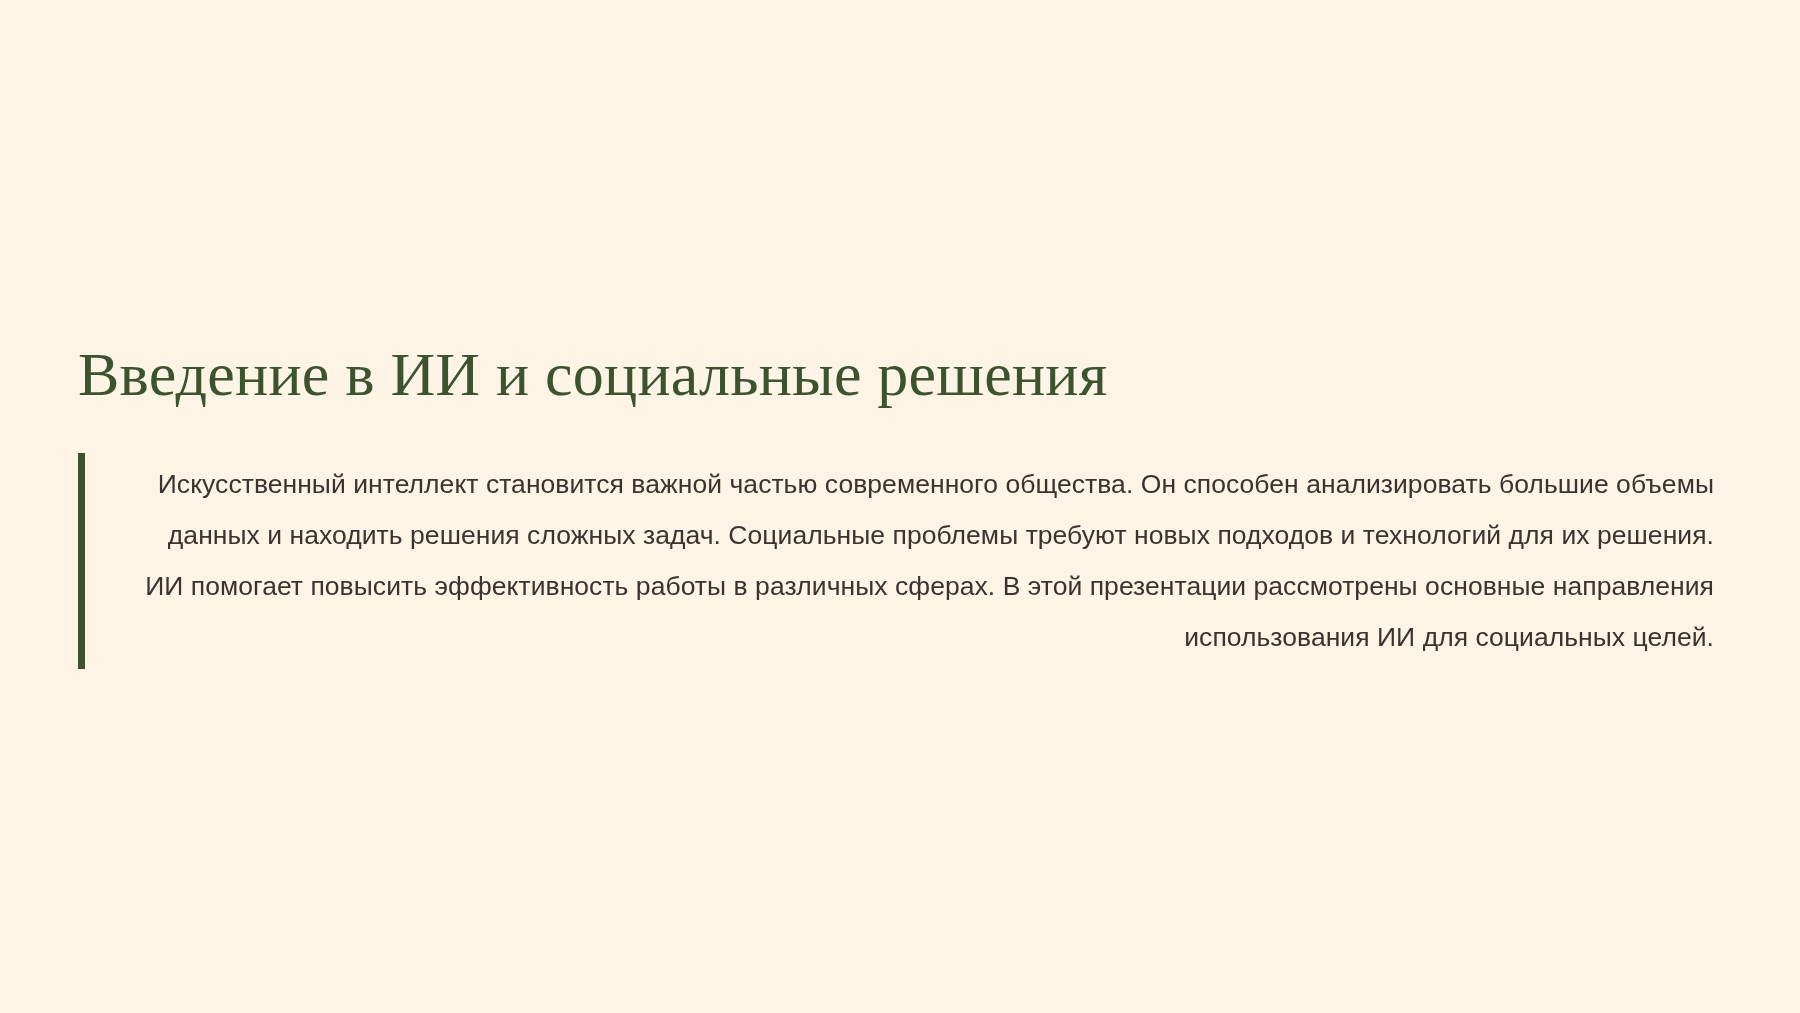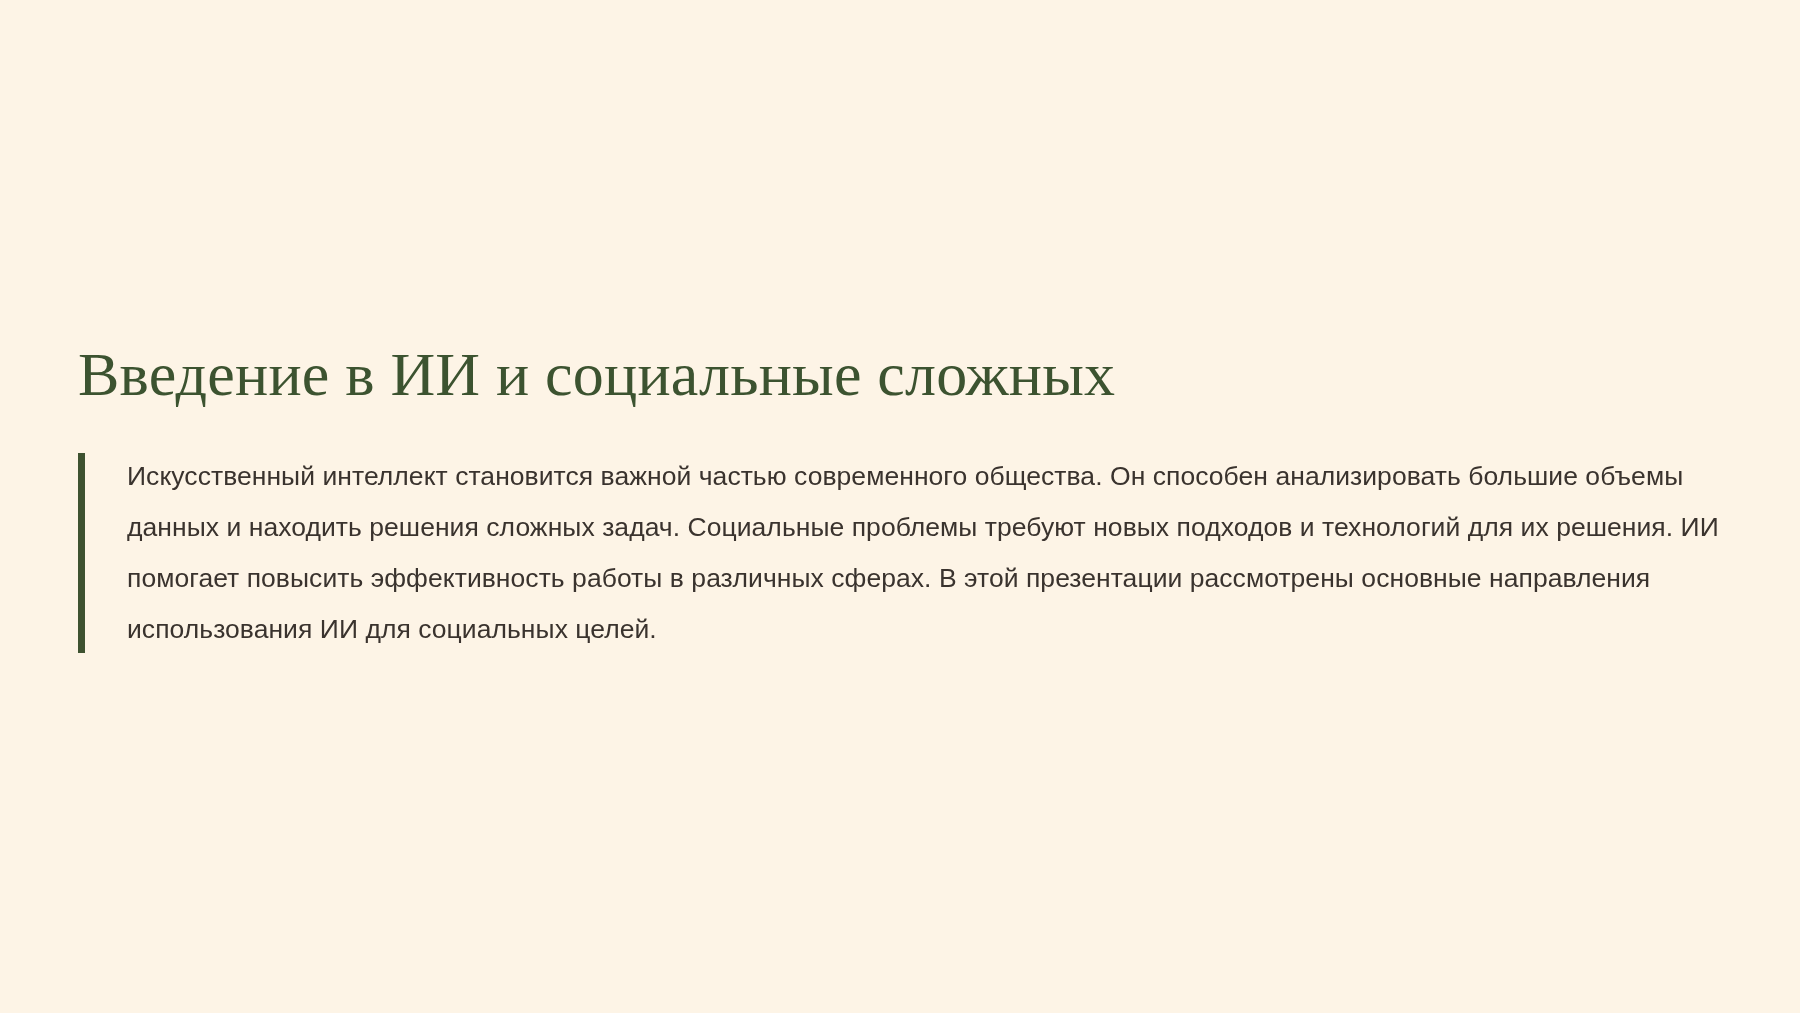--- a/index.html
+++ b/index.html
@@ -50,38 +50,38 @@
   .accent-bar {
     width: 7px;
     min-width: 7px;
     background: #3e5230;
     border-radius: 0;
     margin-top: 2px;
     margin-bottom: 2px;
   }
 
   .body-text {
-    margin: 0;
+    margin: 8px;
     padding-left: 42px;
     font-family: "Liberation Sans", sans-serif;
     font-size: 26.5px;
     line-height: 1.92;
     color: #3a332e;
     max-width: 1625px;
     letter-spacing: 0.05px;
-    text-align: left;
+    text-align: right;
   }
 </style>
 </head>
 <body>
 
 <div class="slide">
   <div class="slide-content">
 
-    <h1 class="slide-title">Введение в ИИ и социальные сложных</h1>
+    <h1 class="slide-title">Введение в ИИ и социальные решения</h1>
 
     <div class="body-block">
       <div class="accent-bar"></div>
       <p class="body-text">Искусственный интеллект становится важной частью современного общества. Он способен анализировать большие объемы данных и находить решения сложных задач. Социальные проблемы требуют новых подходов и технологий для их решения. ИИ помогает повысить эффективность работы в различных сферах. В этой презентации рассмотрены основные направления использования ИИ для социальных целей.</p>
     </div>
 
   </div>
 </div>
 
 </body></html>

